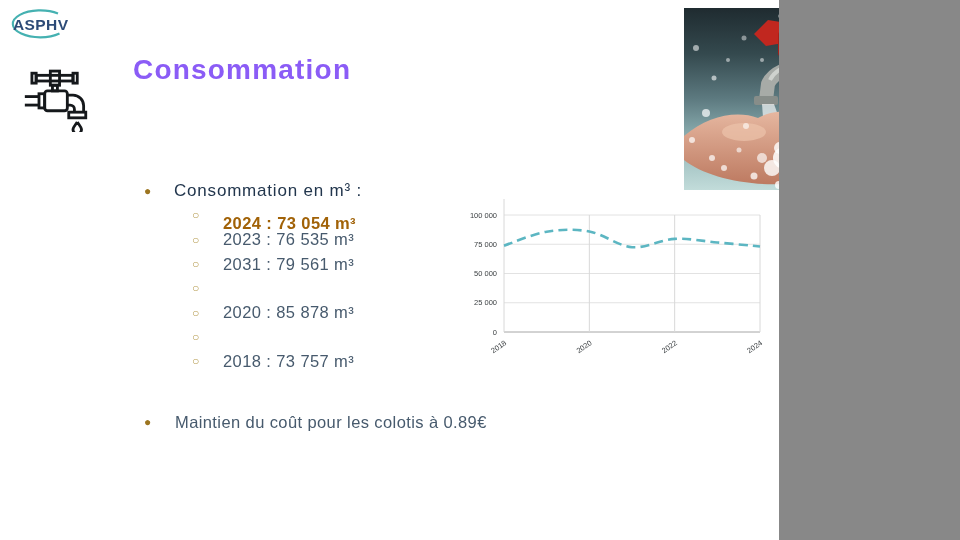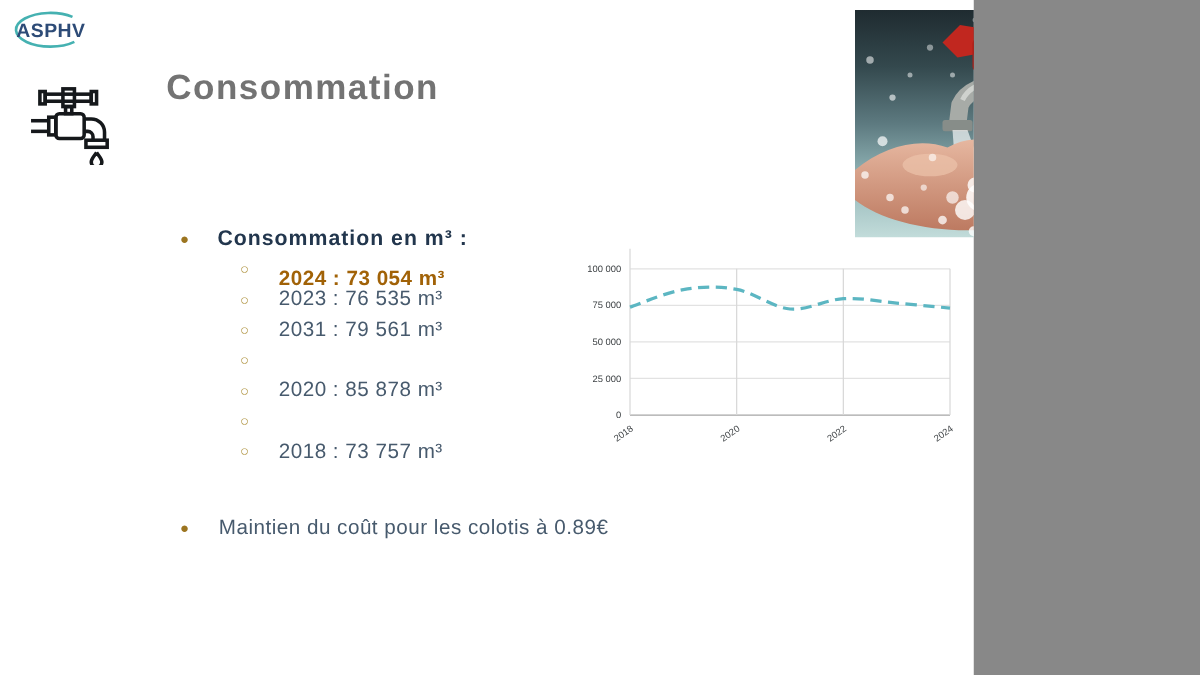--- a/index.html
+++ b/index.html
@@ -7,30 +7,30 @@
     position:relative;width:779px;height:540px;background:#ffffff;
     overflow:hidden;font-family:"Liberation Sans",sans-serif;
   }
   
   .logo{position:absolute;left:5px;top:5px;width:66px;height:38px;}
   
   .faucet-icon{position:absolute;left:20px;top:64px;width:72px;height:68px;}
   
   .title{
     position:absolute;left:133px;top:54px;
-    font-size:28px;font-weight:bold;color:#737373;letter-spacing:1.2px;
+    font-size:28px;font-weight:bold;color:#8b5cf6;letter-spacing:1.2px;
   }
   
   .photo{position:absolute;left:684px;top:8px;width:242px;height:182px;}
   
   .list{position:absolute;left:144px;top:179px;width:340px;}
   .row{display:flex;align-items:center;height:24.3px;}
   .b1{width:16px;font-size:12px;color:#9c7520;flex:none;}
   .b2{width:16px;font-size:12px;color:#b59b4e;flex:none;margin-left:48px;}
-  .lvl1-text{margin-left:14px;font-size:17px;font-weight:bold;color:#22364d;letter-spacing:.8px;}
+  .lvl1-text{margin-left:14px;font-size:17px;font-weight:normal;color:#22364d;letter-spacing:.8px;}
   .lvl2-text{margin-left:15px;font-size:16.5px;color:#475a6d;letter-spacing:.4px;}
   .lvl2-text.strong{font-weight:bold;color:#a16207;margin-top:16px;}
   
   .chart-wrap{position:absolute;left:458px;top:194px;width:312px;height:168px;}
   
   .note{position:absolute;left:144px;top:410px;width:520px;}
 </style>
 </head>
 <body>
 

